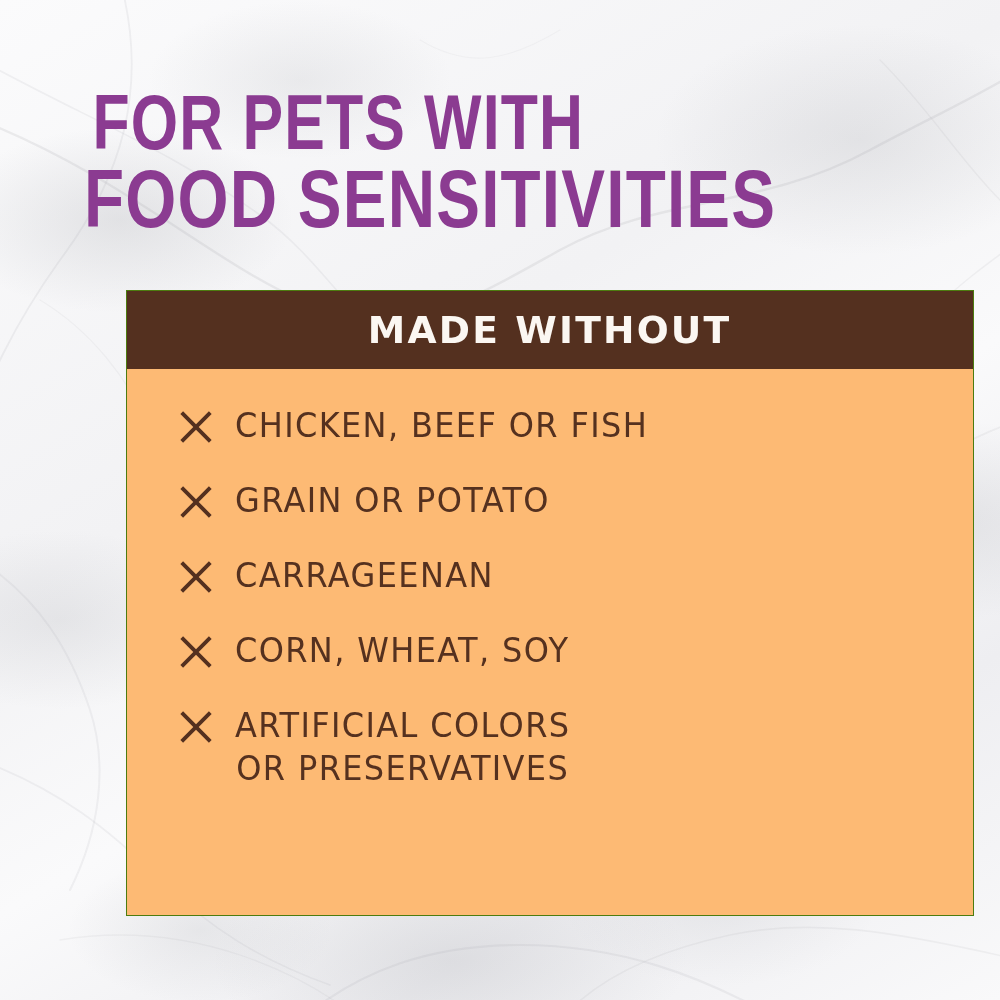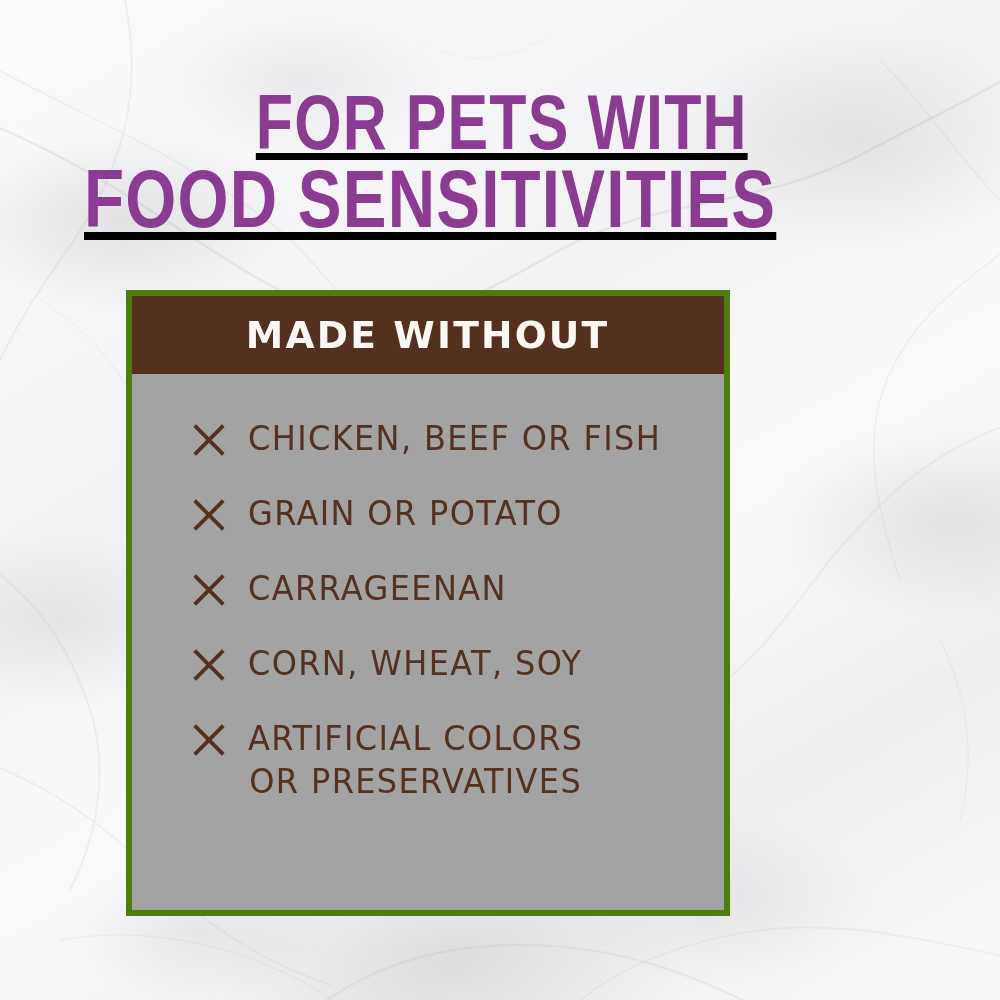--- a/index.html
+++ b/index.html
@@ -44,24 +44,23 @@
     z-index: 1;
     opacity: 0.55;
   }
 
   
   #headline {
     position: absolute;
     top: 86px;
     left: 0;
     width: 840px;
-    text-align: right;
+    text-align: left;
     z-index: 3;
     line-height: 0.93;
-    text-decoration: underline;
   }
   .headline-line {
     display: block;
     color: #8B3B91;
     font-family: "Liberation Sans Narrow", "Liberation Sans", sans-serif;
     font-weight: 700;
     font-size: 78px;
     letter-spacing: 1.5px;
     transform: scaleX(0.78);
     transform-origin: center center;
@@ -71,46 +70,46 @@
     font-size: 82px;
     transform: scaleX(0.80);
     margin-top: 2px;
   }
 
   
   #panel {
     position: absolute;
     left: 126px;
     top: 290px;
-    width: 604px;
+    width: 848px;
     height: 626px;
     box-sizing: border-box;
-    border: 6px solid #4d7c0f;
-    background: #a3a3a3;
+    border: 1px solid #4d7c0f;
+    background: #fdba74;
     z-index: 3;
   }
   #panel-header {
     height: 78px;
     background: #54301F;
     display: flex;
     align-items: center;
     justify-content: center;
   }
   #panel-header-title {
     color: #FBF7F2;
     font-family: "DejaVu Sans", "Liberation Sans", sans-serif;
     font-weight: 700;
     font-size: 38px;
     letter-spacing: 2.2px;
     transform: scaleX(0.99);
   }
 
   #exclusions-list {
     list-style: none;
-    margin: 8px;
+    margin: 0;
     padding: 36px 0 0 52px;
   }
   .exclusion-item {
     display: flex;
     align-items: flex-start;
     margin-bottom: 27px;
     min-height: 48px;
   }
   .exclusion-item.two-line {
     margin-bottom: 0;

